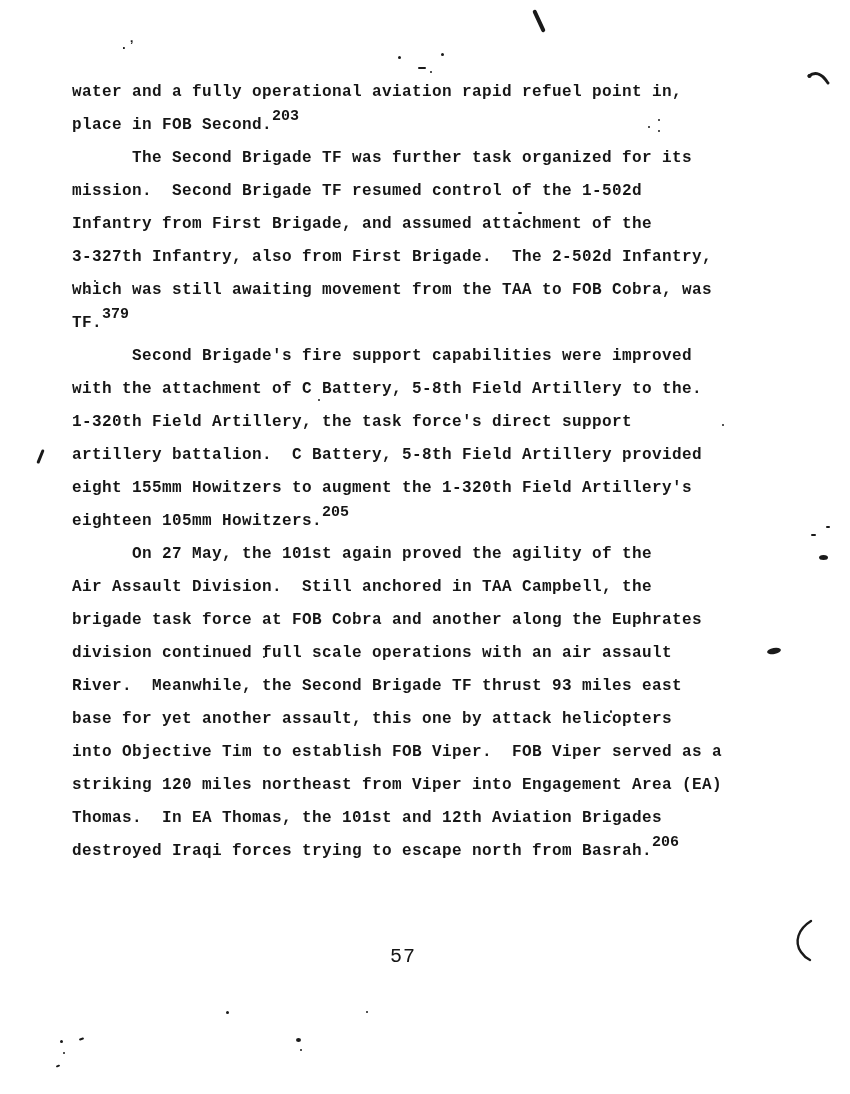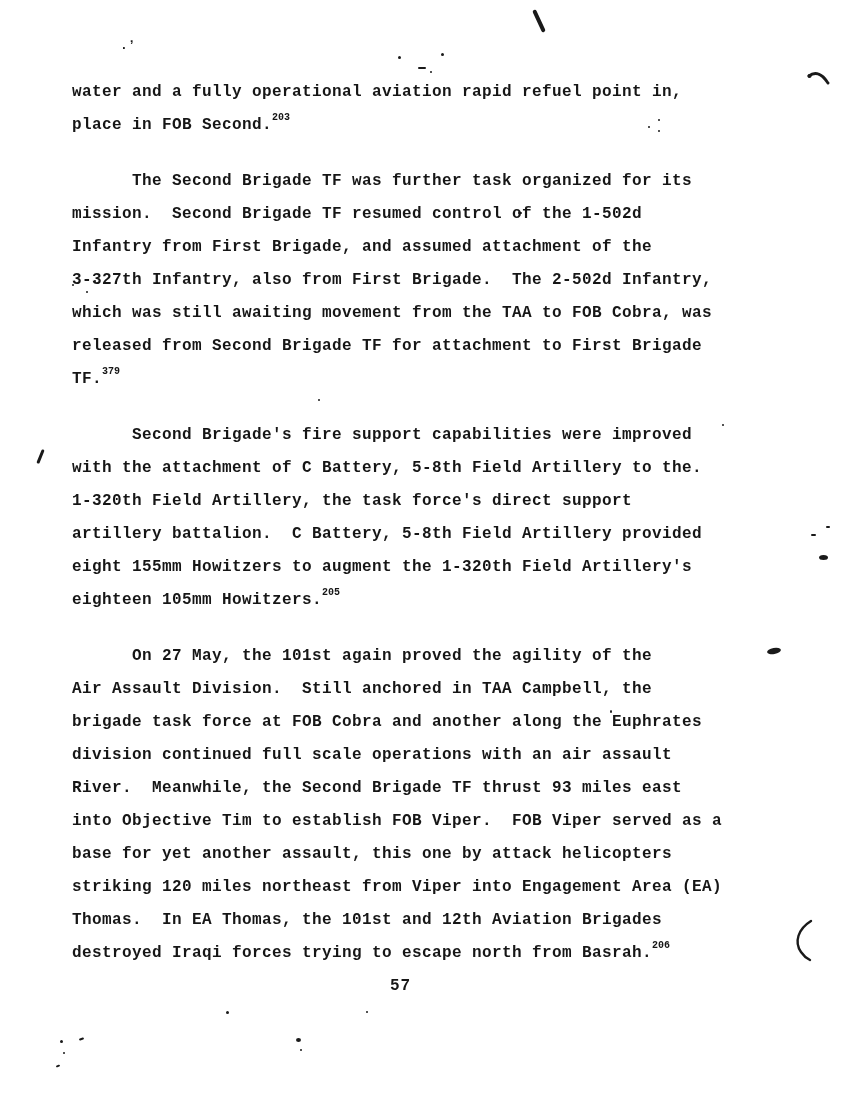--- a/index.html
+++ b/index.html
@@ -16,43 +16,43 @@
     font-family: "Liberation Mono", "DejaVu Sans Mono", monospace;
     color: #161616;
   }
   .text-block {
     position: absolute;
     left: 72px;
     top: 76px;
     width: 700px;
   }
   .paragraph { margin: 0; }
-  .paragraph.indent { margin-top: 23px; }
+  .paragraph.indent { margin-top: 0; }
   .line {
     white-space: pre;
     font-size: 16px;
     font-weight: 700;
     letter-spacing: 0.4px;
     line-height: 33px;
     height: 33px;
   }
   .paragraph.indent .line:first-child { padding-left: 60px; }
   .sup {
     position: relative;
     top: -9px;
-    font-size: 10px;
+    font-size: 15px;
     font-weight: 700;
     letter-spacing: 0;
   }
   .page-number {
     position: absolute;
     left: 390px;
-    top: 977px;
-    font-size: 16px;
-    font-weight: 700;
+    top: 945px;
+    font-size: 20px;
+    font-weight: 400;
     letter-spacing: 1px;
   }
   
   .artifact { position: absolute; background: #1a1a1a; }
   .dot2 { width: 3px; height: 3px; border-radius: 50%; }
   .dash { height: 2px; border-radius: 1px; }
   .pen-backslash {
     left: 537px; top: 9px;
     width: 4px; height: 24px;
     border-radius: 2px;
@@ -122,39 +122,38 @@
       <div class="paragraph">
         <div class="line"><span>water and a fully operational aviation rapid refuel point in,</span></div>
         <div class="line"><span>place in FOB Second.</span><span class="sup">203</span></div>
       </div>
       <div class="paragraph indent">
         <div class="line"><span>The Second Brigade TF was further task organized for its</span></div>
         <div class="line"><span>mission.  Second Brigade TF resumed control of the 1-502d</span></div>
         <div class="line"><span>Infantry from First Brigade, and assumed attachment of the</span></div>
         <div class="line"><span>3-327th Infantry, also from First Brigade.  The 2-502d Infantry,</span></div>
         <div class="line"><span>which was still awaiting movement from the TAA to FOB Cobra, was</span></div>
-        <div class="line"><span>released from Second Brigade TF for attachment to First Brigade</span></div>
         <div class="line"><span>TF.</span><span class="sup">379</span></div>
       </div>
       <div class="paragraph indent">
         <div class="line"><span>Second Brigade's fire support capabilities were improved</span></div>
         <div class="line"><span>with the attachment of C Battery, 5-8th Field Artillery to the.</span></div>
         <div class="line"><span>1-320th Field Artillery, the task force's direct support</span></div>
         <div class="line"><span>artillery battalion.  C Battery, 5-8th Field Artillery provided</span></div>
         <div class="line"><span>eight 155mm Howitzers to augment the 1-320th Field Artillery's</span></div>
         <div class="line"><span>eighteen 105mm Howitzers.</span><span class="sup">205</span></div>
       </div>
       <div class="paragraph indent">
         <div class="line"><span>On 27 May, the 101st again proved the agility of the</span></div>
         <div class="line"><span>Air Assault Division.  Still anchored in TAA Campbell, the</span></div>
         <div class="line"><span>brigade task force at FOB Cobra and another along the Euphrates</span></div>
         <div class="line"><span>division continued full scale operations with an air assault</span></div>
         <div class="line"><span>River.  Meanwhile, the Second Brigade TF thrust 93 miles east</span></div>
+        <div class="line"><span>base for yet another assault, this one by attack helicopters</span></div>
         <div class="line"><span>into Objective Tim to establish FOB Viper.  FOB Viper served as a</span></div>
-        <div class="line"><span>base for yet another assault, this one by attack helicopters</span></div>
         <div class="line"><span>striking 120 miles northeast from Viper into Engagement Area (EA)</span></div>
         <div class="line"><span>Thomas.  In EA Thomas, the 101st and 12th Aviation Brigades</span></div>
         <div class="line"><span>destroyed Iraqi forces trying to escape north from Basrah.</span><span class="sup">206</span></div>
       </div>
     </div>
 
   <div class="page-number">57</div>
 </div>
 
 </body></html>

